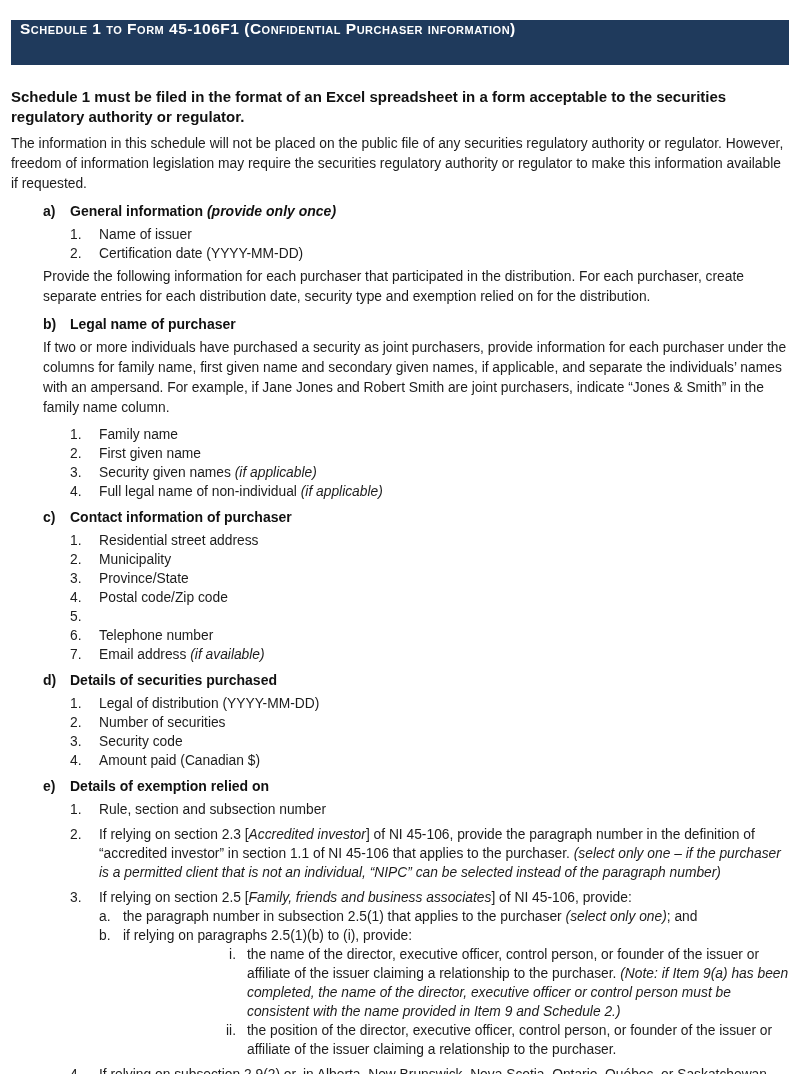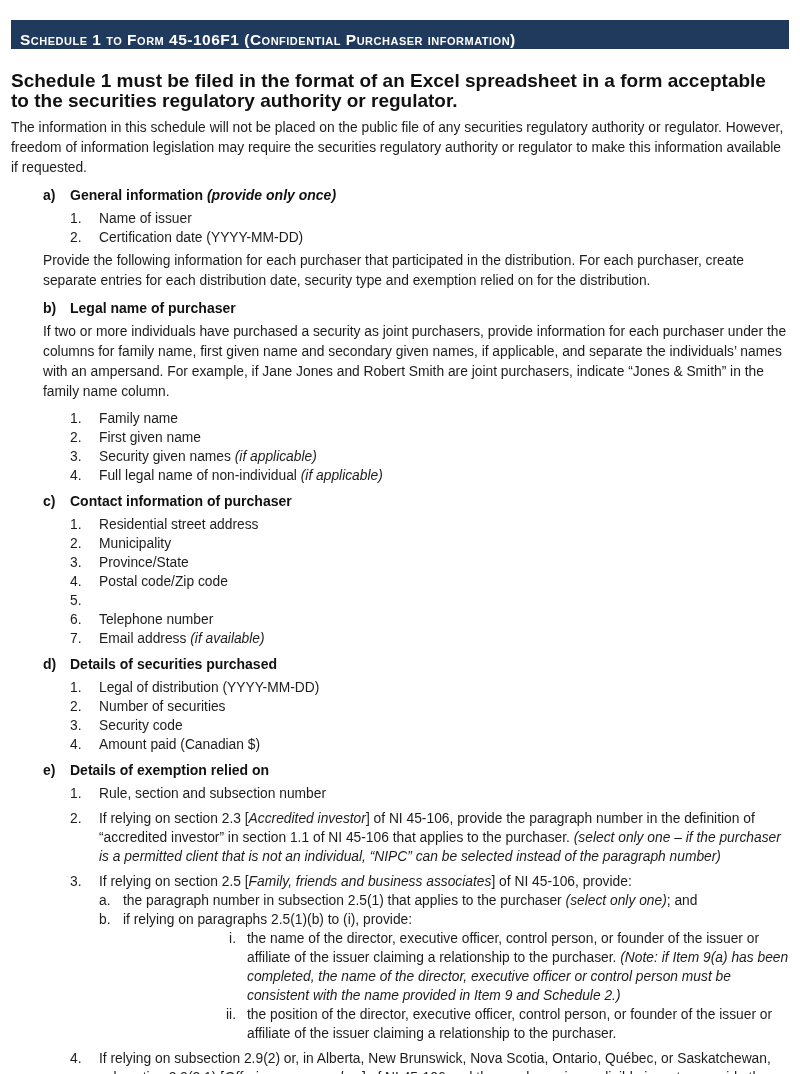--- a/index.html
+++ b/index.html
@@ -7,36 +7,36 @@
     width: 800px; height: 1074px; overflow: hidden;
     font-family: "Liberation Sans", sans-serif;
     color: #1c1c1c;
   }
   .page { padding: 20px 11px 0 11px; box-sizing: border-box; }
 
   
   .title-bar {
     background: #1f3a5c;
     color: #ffffff;
-    height: 29px;
-    display: flex; align-items: flex-end;
+    height: 45px;
+    display: flex; align-items: flex-start;
     padding: 0 9px;
     margin-bottom: 22px;
   }
   .title-text {
     font-variant: small-caps;
     font-weight: bold;
     font-size: 15.5px;
     letter-spacing: 0.5px;
     white-space: nowrap;
   }
 
   
   .para { font-size: 13.8px; line-height: 20px; margin: 0 0 7px 0; }
-  .para.bold-lead { font-weight: bold; font-size: 19px; color: #111; }
+  .para.bold-lead { font-weight: bold; font-size: 15px; color: #111; }
   .para.body { }
   .para.italic-note { margin: 4px 0 7px 32px; }
 
   
   .heading {
     display: flex;
     font-weight: bold; font-size: 14px; line-height: 20px;
     margin: 6px 0 4px 32px;
     color: #111;
   }

